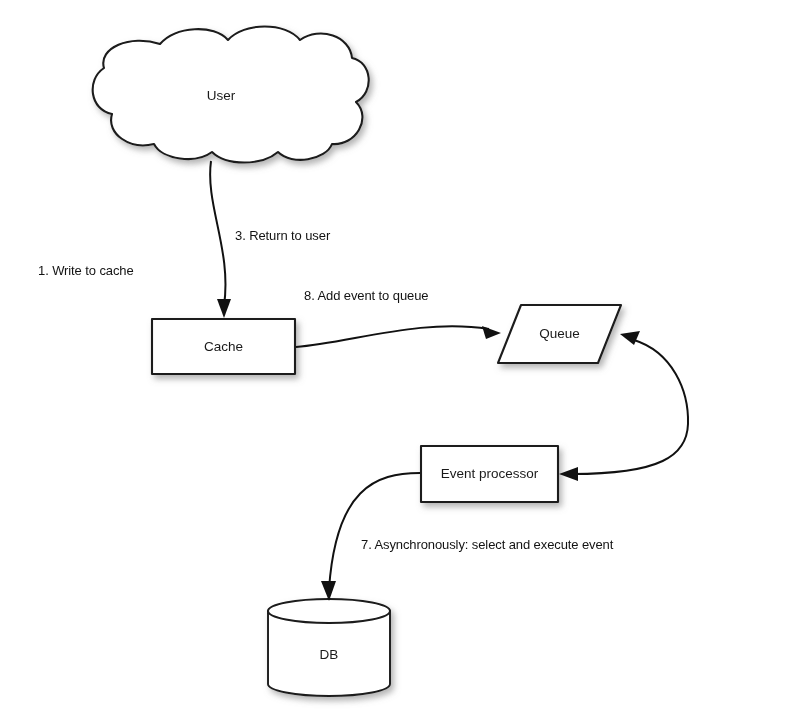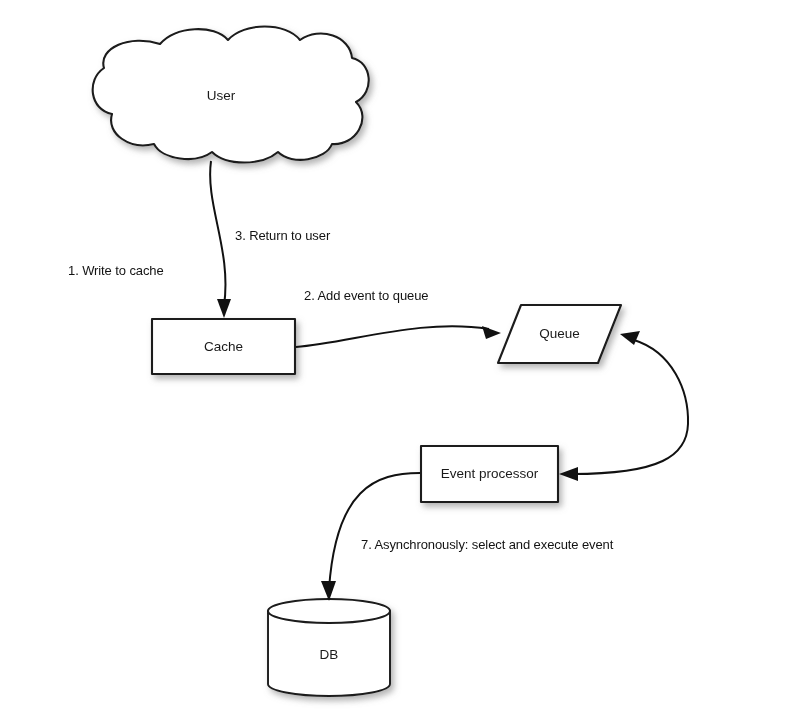--- a/index.html
+++ b/index.html
@@ -67,21 +67,21 @@
   }
   .step-label {
     position: absolute;
     font-family: "Liberation Sans", sans-serif;
     font-size: 13px;
     line-height: 20px;
     color: #131313;
     white-space: nowrap;
     letter-spacing: -0.1px;
   }
-  #step-1-label { left: 68px;  top: 261px; }
+  #step-1-label { left: 38px;  top: 261px; }
   #step-2-label { left: 304px; top: 286px; }
   #step-3-label { left: 235px; top: 226px; }
   #step-4-label { left: 361px; top: 535px; }
 </style>
 </head>
 <body>
 
 <div id="diagram-root">
 
   <svg class="diagram-canvas" viewBox="0 0 786 728" xmlns="http://www.w3.org/2000/svg">
@@ -149,19 +149,19 @@
 
     <g>
       <path class="edge-line" d="M 420 473 C 375 473, 336 489, 329 589"></path>
       <path class="edge-arrowhead" d="M 329 601 L 321 581 L 336 581 Z"></path>
     </g>
 
   </svg>
 
   <div class="step-label" id="step-1-label">1. Write to cache</div>
 
-  <div class="step-label" id="step-2-label">2. Add event to queue</div>
+  <div class="step-label" id="step-2-label">8. Add event to queue</div>
 
   <div class="step-label" id="step-3-label">3. Return to user</div>
 
   <div class="step-label" id="step-4-label">7. Asynchronously: select and execute event</div>
 
 </div>
 
 </body></html>

